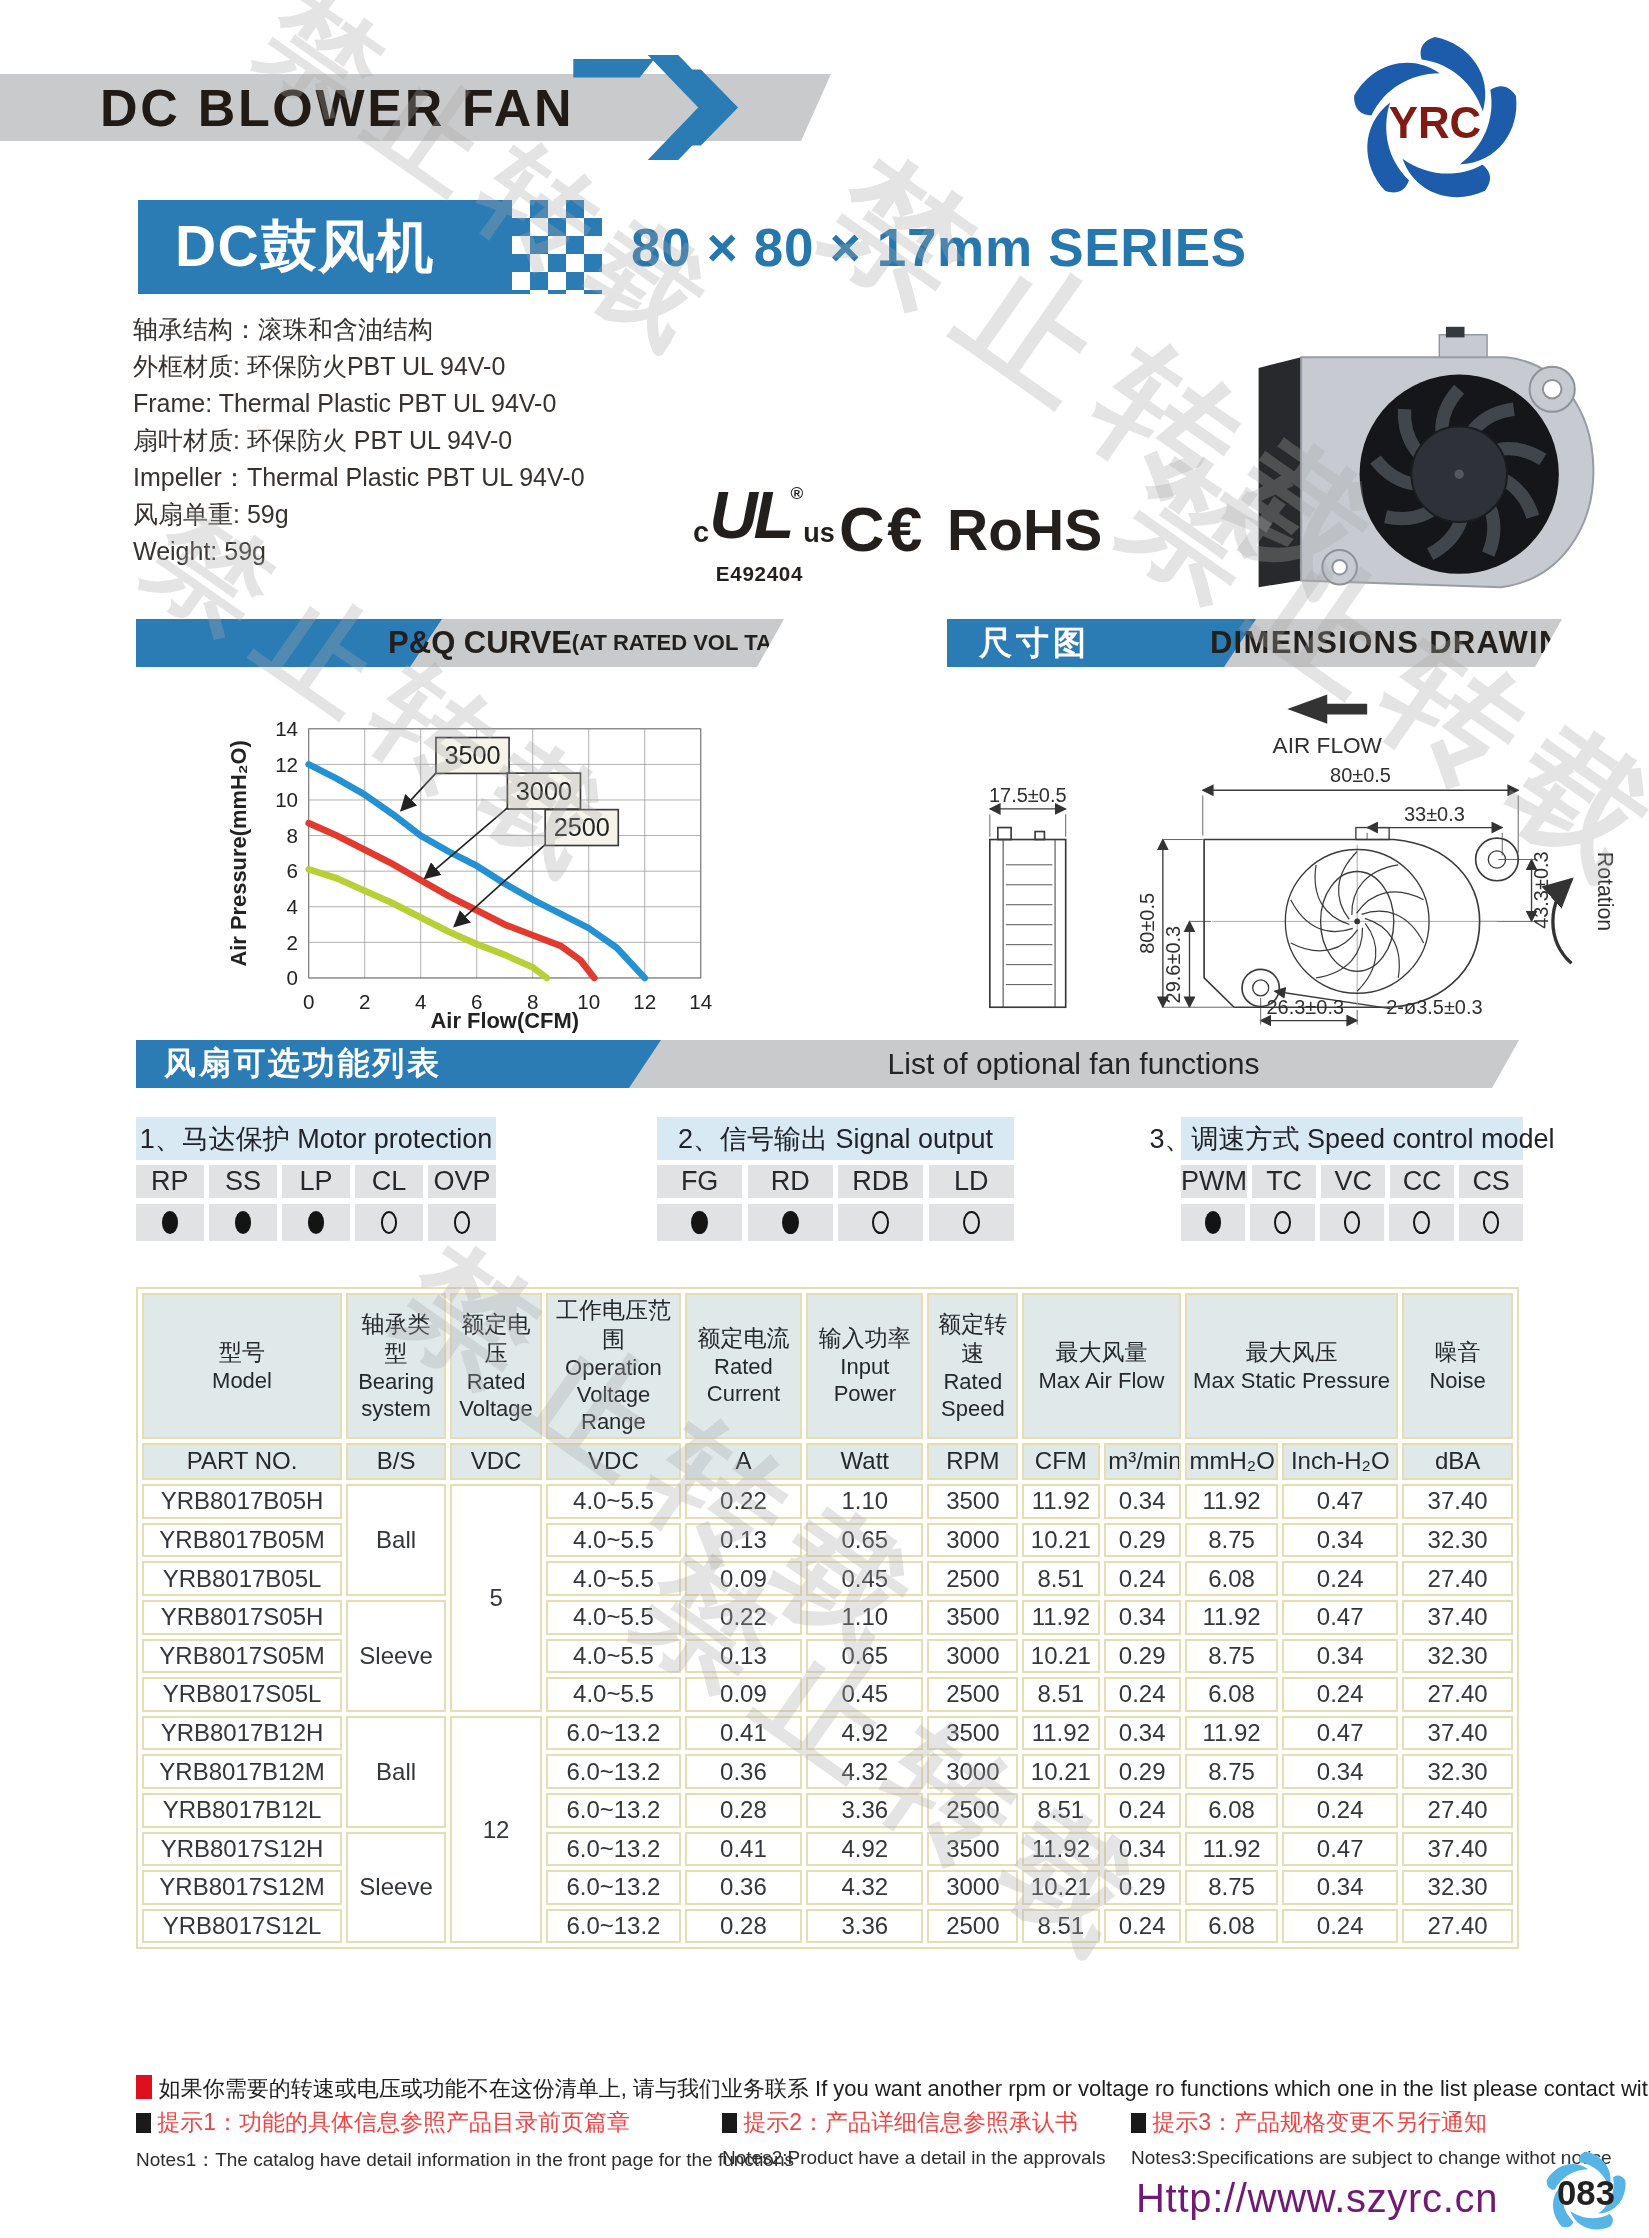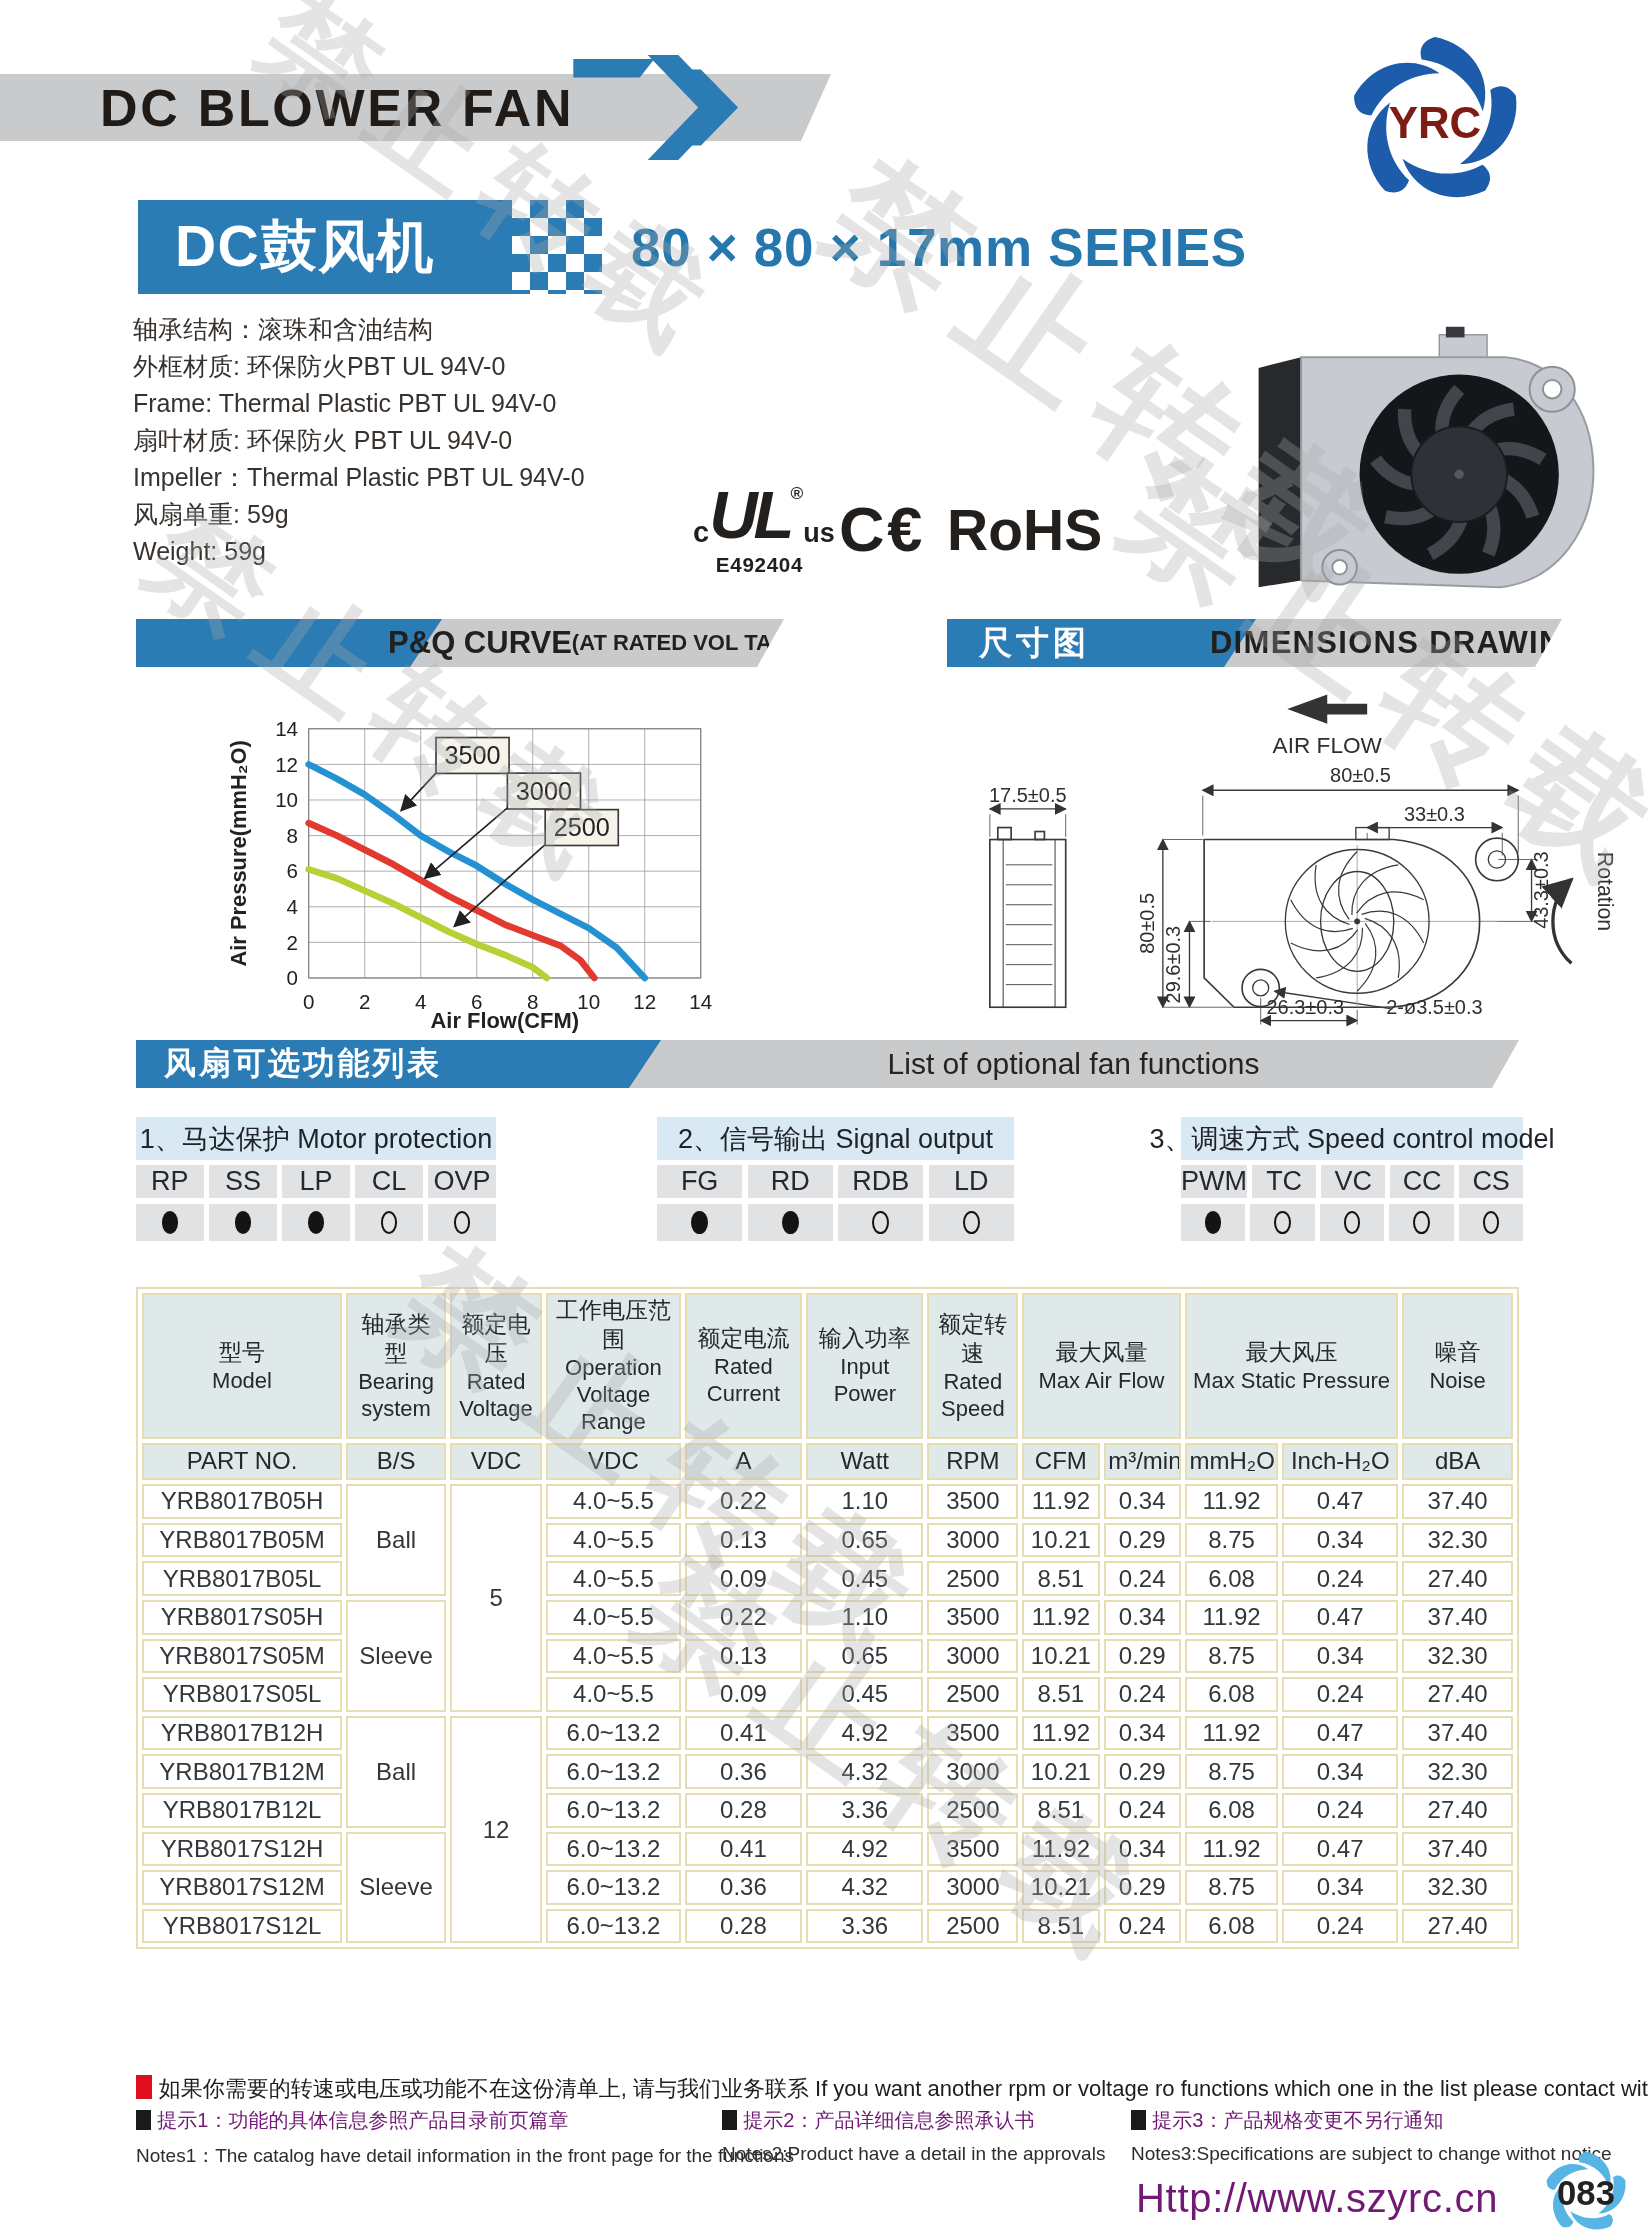--- a/index.html
+++ b/index.html
@@ -27,21 +27,21 @@
   
   #specs{left:133px;top:311px;width:585px}
   #specs div{font-size:25px;line-height:37px;color:#37322e}
   
   #cert-ul{left:693px;top:476px;width:133px;text-align:center;color:#231f1c}
   .ul-line{white-space:nowrap}
   .ul-c{font-size:29px;font-weight:700;vertical-align:-4px}
   .ul-big{font-size:67px;font-weight:800;font-style:italic;letter-spacing:-4px}
   .ul-reg{font-size:17.3px;font-weight:700;vertical-align:39px}
   .ul-us{font-size:27px;font-weight:700;vertical-align:-4px}
-  .ul-code{font-size:20.6px;font-weight:700;margin-top:0;letter-spacing:0.7px}
+  .ul-code{font-size:20.6px;font-weight:700;margin-top:9px;letter-spacing:0.7px}
   #cert-ce{left:839px;top:493px;font-size:63px;font-weight:700;color:#231f1c;letter-spacing:2.7px}
   #cert-rohs{left:947px;top:497px;font-size:57px;font-weight:800;color:#231f1c}
   
   .sec-bar{top:619px;height:48px;background:#c9cacb;z-index:2;
       clip-path:polygon(0 0,100% 0,calc(100% - 27px) 100%,0 100%)}
   .sec-blue{position:absolute;left:0;top:0;height:100%;background:#2b7cb5;
       clip-path:polygon(0 0,100% 0,calc(100% - 32px) 100%,0 100%);
       display:flex;align-items:center}
   #bar-pq{left:136px;width:648px}
   #bar-pq .sec-blue{width:306px}
@@ -84,21 +84,21 @@
   #spec-table .h1 .cn{font-size:23px;line-height:29px}
   #spec-table .h1 .en{font-size:22px;line-height:27px}
   #spec-table .unit{height:31px;font-size:24px}
   #spec-table td{height:28px;font-size:24px;color:#33363a;background:#fff}
   
   #contact-note{left:136px;top:2074px;font-size:22px;color:#1d1d1d;white-space:nowrap}
   .sq{display:inline-block;vertical-align:-3.3px;margin-right:6.7px}
   .sq.red{width:16px;height:24px;background:#e00f1e}
   .sq.blk{width:14.6px;height:20px;background:#1a1a1a}
   .note-block{position:absolute;top:2107px}
-  .note-cn{font-size:20px;color:#701a75;white-space:nowrap}
+  .note-cn{font-size:23px;color:#ef4444;white-space:nowrap}
   .note-en{font-size:19px;color:#2d2d2d;margin-top:9.3px;white-space:nowrap}
   #site-url{left:1136px;top:2176px;font-size:40px;color:#701a75;letter-spacing:0.7px}
   svg text{font-family:"Liberation Sans",sans-serif}
 </style>
 </head>
 <body>
 
 <div class="wm" style="left:226px;top:100px;font-size:113px;letter-spacing:20px;transform:rotate(35deg)">禁止转载</div>
 <div class="wm" style="left:785px;top:293px;font-size:136px;letter-spacing:27px;transform:rotate(35deg)">禁止转载</div>
 <div class="wm" style="left:113px;top:619px;font-size:116px;letter-spacing:20px;transform:rotate(35deg)">禁止转载</div>

